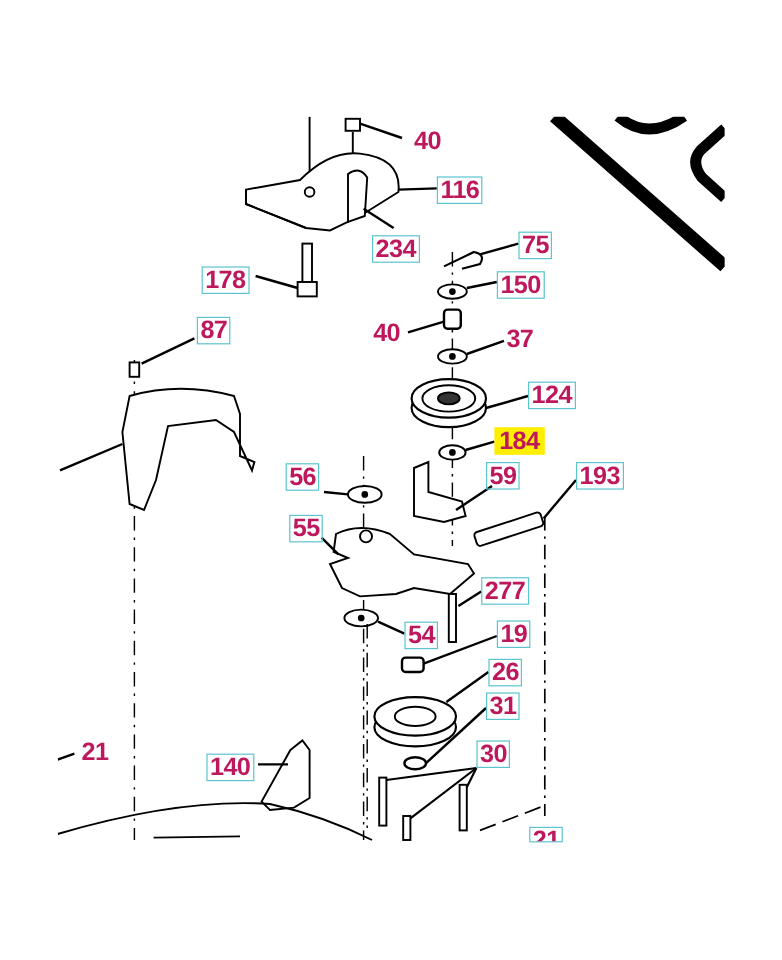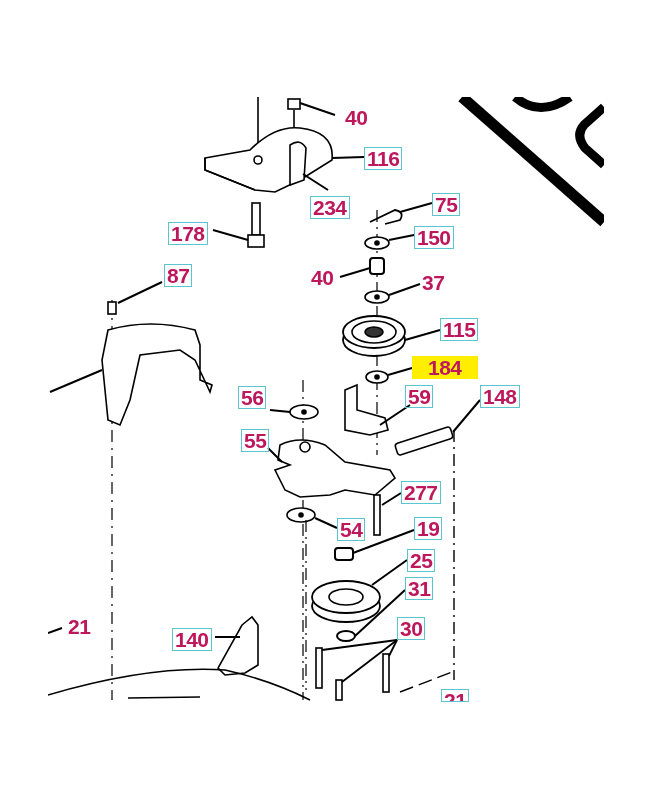--- a/index.html
+++ b/index.html
@@ -2,21 +2,21 @@
 <html><head>
 <meta charset="utf-8">
 <style>
   html, body { margin:0; padding:0; background:#ffffff; }
   body { width:652px; height:800px; position:relative; overflow:hidden; font-family:"Liberation Sans", sans-serif; }
   #diagram { position:absolute; left:0; top:0; width:652px; height:800px; }
   .clip { position:absolute; left:48px; top:97px; width:556px; height:604px; overflow:hidden; }
   svg { position:absolute; left:0; top:0; }
   .lbl { position:absolute; font-size:21px; line-height:21px; color:#be185d; font-weight:bold; letter-spacing:-0.5px; padding:0 2px; }
   .lbl.box { border:1.5px solid #5cc4cf; }
-  .lbl.hl { background:#ffee00; border:none; padding:1px 16px; }
+  .lbl.hl { background:#ffee00; border:none; padding:1px 4px; }
 </style>
 </head>
 <body>
 
 <div id="diagram">
   <div class="clip">
     <svg width="556" height="604" viewBox="48 97 556 604" fill="none" stroke="#000" stroke-width="1.6">
 
       <g>
         <line x1="462" y1="97" x2="604" y2="222" stroke-width="11"></line>
@@ -127,28 +127,28 @@
 
   <span class="lbl" style="left:343px;top:107px">40</span>
   <span class="lbl box" style="left:364px;top:147px">116</span>
   <span class="lbl box" style="left:310px;top:196px">234</span>
   <span class="lbl box" style="left:168px;top:222px">178</span>
   <span class="lbl box" style="left:432px;top:193px">75</span>
   <span class="lbl box" style="left:414px;top:226px">150</span>
   <span class="lbl box" style="left:164px;top:264px">87</span>
   <span class="lbl" style="left:309px;top:267px">40</span>
   <span class="lbl" style="left:420px;top:272px">37</span>
-  <span class="lbl box" style="left:440px;top:318px">115</span>
+  <span class="lbl box" style="left:440px;top:318px">124</span>
   <span class="lbl hl" style="left:412px;top:356px">184</span>
   <span class="lbl box" style="left:405px;top:385px">59</span>
-  <span class="lbl box" style="left:480px;top:385px">148</span>
+  <span class="lbl box" style="left:480px;top:385px">193</span>
   <span class="lbl box" style="left:238px;top:386px">56</span>
   <span class="lbl box" style="left:241px;top:429px">55</span>
   <span class="lbl box" style="left:401px;top:481px">277</span>
   <span class="lbl box" style="left:414px;top:517px">19</span>
   <span class="lbl box" style="left:337px;top:518px">54</span>
-  <span class="lbl box" style="left:407px;top:549px">25</span>
+  <span class="lbl box" style="left:407px;top:549px">26</span>
   <span class="lbl box" style="left:405px;top:577px">31</span>
   <span class="lbl" style="left:66px;top:616px">21</span>
   <span class="lbl box" style="left:172px;top:628px">140</span>
   <span class="lbl box" style="left:397px;top:617px">30</span>
   <span class="lbl box" style="left:441px;top:689px;height:11px;overflow:hidden">21</span>
 </div>
 
 </body></html>

